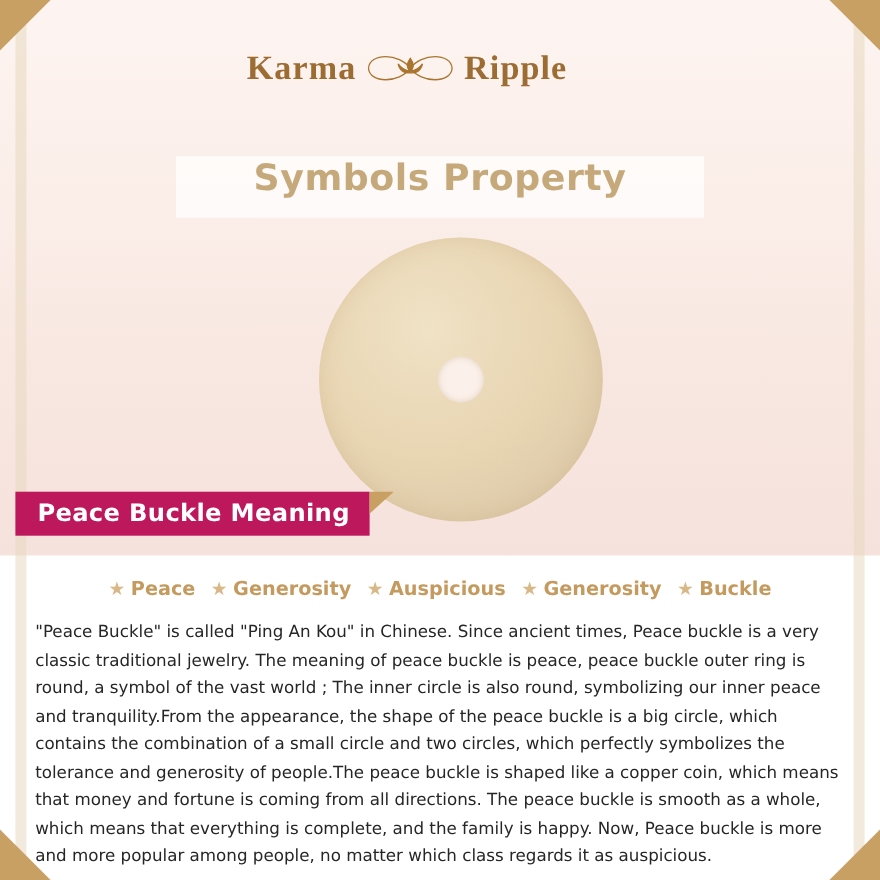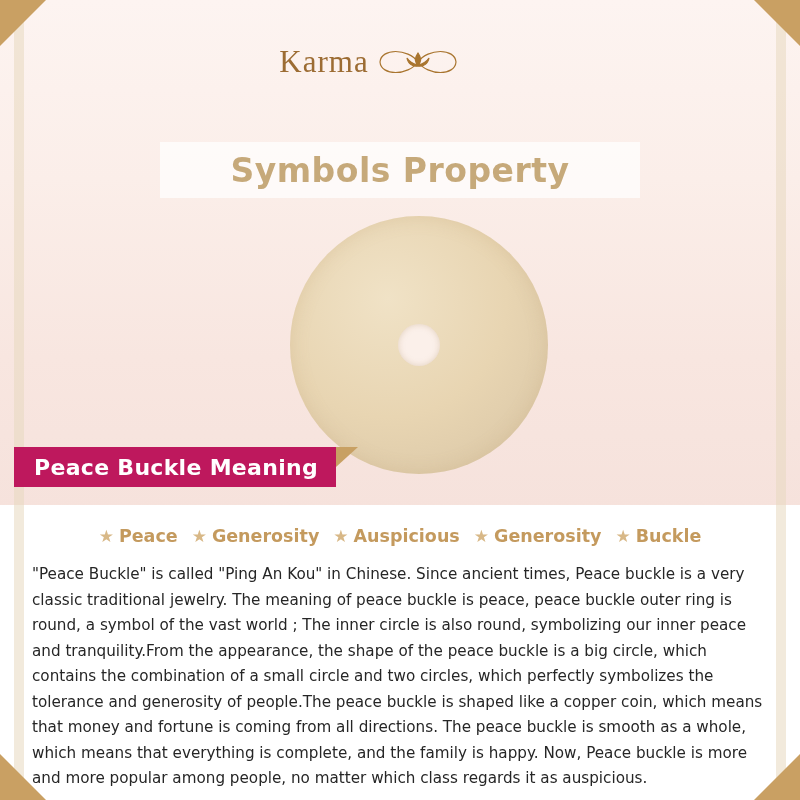--- a/index.html
+++ b/index.html
@@ -74,20 +74,21 @@
 
   
   .brand {
     position: absolute;
     top: 44px;
     left: 0;
     width: 740px;
     text-align: center;
     color: #9a6b33;
     font-family: "Liberation Serif", serif;
+    font-weight: bold;
   }
   .brand-row {
     display: inline-flex;
     align-items: center;
     gap: 6px;
   }
   .brand-word {
     font-size: 31px;
     letter-spacing: 1px;
     color: #9c6c33;
@@ -102,21 +103,20 @@
 
   
   .title-band {
     position: absolute;
     left: 160px;
     top: 142px;
     width: 480px;
     height: 56px;
     background: rgba(255,255,255,0.72);
     display: flex;
-    align-items: center;
     justify-content: center;
   }
   .title-band .title-text {
     font-size: 33px;
     font-weight: bold;
     color: #c6a97a;
     letter-spacing: .5px;
     font-family: "DejaVu Sans", sans-serif;
   }
 
@@ -242,20 +242,21 @@
         <svg width="86" height="34" viewBox="0 0 86 34" xmlns="http://www.w3.org/2000/svg">
           <g fill="none" stroke="#a9752f" stroke-width="1.2">
             <path d="M43 17 C33 3, 6 3, 5 17 C6 31, 33 31, 43 17 Z"></path>
             <path d="M43 17 C53 3, 80 3, 81 17 C80 31, 53 31, 43 17 Z"></path>
             <path d="M43 8 C40 12, 39 16, 43 20 C47 16, 46 12, 43 8 Z" fill="#a9752f"></path>
             <path d="M43 20 C38 19, 34 16, 32 13 C33 19, 38 22, 43 21 Z" fill="#a9752f"></path>
             <path d="M43 20 C48 19, 52 16, 54 13 C53 19, 48 22, 43 21 Z" fill="#a9752f"></path>
           </g>
         </svg>
       </span>
+      <span class="brand-word">Ripple</span>
     </div>
   </div>
 
   <div class="title-band">
     <span class="title-text">Symbols Property</span>
   </div>
 
   <div class="disc-wrap">
     <div class="disc"></div>
     <div class="disc-hole"></div>

